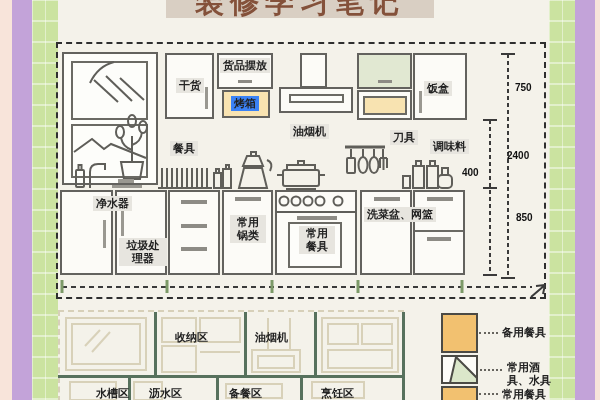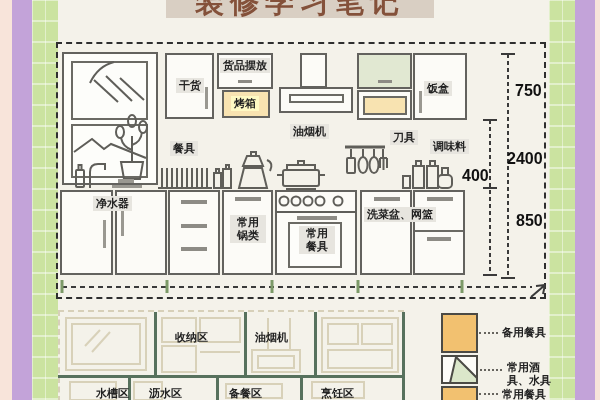--- a/index.html
+++ b/index.html
@@ -19,23 +19,23 @@
     border:2.5px dashed #2f2f2f;z-index:2;}
   .cab{position:absolute;border:2px solid #63625e;background:#fcfbf7;box-sizing:border-box;z-index:3;}
   .cab.tan{background:#f8e3b1;}
   .cab.greencab{background:#e1e8d2;}
   .handle-v{position:absolute;width:3px;background:#9a9891;}
   .handle-h{position:absolute;height:4px;background:#8d8b85;}
   .lbl{position:absolute;background:#e7e5df;color:#222;font-weight:bold;
     font-size:11px;line-height:1.2;padding:1px 3px;text-align:center;
     white-space:nowrap;z-index:6;}
   .lbl.wrap{white-space:normal;}
-  .lbl.tanbg{background:#fef9c3;text-align:center;}
+  .lbl.tanbg{background:#3b82f6;text-align:center;}
   .lbl.plain{background:transparent;font-size:11px;}
-  .dim{position:absolute;color:#111;font-weight:bold;font-size:16px;z-index:6;}
+  .dim{position:absolute;color:#111;font-weight:bold;font-size:10px;z-index:6;}
   .svg-overlay{position:absolute;left:0;top:0;z-index:4;pointer-events:none;}
   .plan-outline{position:absolute;left:58px;top:310px;width:346px;height:92px;
     border:2px dashed #d7d0b9;box-sizing:border-box;z-index:2;}
   .divider{position:absolute;background:#57715d;z-index:3;}
   .legend-box{position:absolute;border:2px solid #4b4a45;box-sizing:border-box;z-index:3;}
   .leader{position:absolute;border-top:2px dotted #66645e;z-index:3;}
   .window-frame{position:absolute;left:62px;top:52px;width:96px;height:133px;
     border:2.5px solid #63625e;background:#fdfdfa;box-sizing:border-box;z-index:3;}
   .pane{position:absolute;border:2px solid #6b6a64;box-sizing:border-box;}
   .inner-panel{position:absolute;border:2px solid #6b6a64;box-sizing:border-box;background:#fdfdfa;}
@@ -237,20 +237,21 @@
 
   <div class="lbl" style="left:176px;top:78px;">干货</div>
   <div class="lbl" style="left:220px;top:58px;">货品摆放</div>
   <div class="lbl tanbg" style="left:231px;top:96px;">烤箱</div>
   <div class="lbl" style="left:290px;top:124px;">油烟机</div>
   <div class="lbl" style="left:424px;top:81px;">饭盒</div>
   <div class="lbl" style="left:170px;top:141px;">餐具</div>
   <div class="lbl" style="left:390px;top:130px;">刀具</div>
   <div class="lbl" style="left:430px;top:139px;">调味料</div>
   <div class="lbl" style="left:65px;top:196px;margin-left:28px;">净水器</div>
+  <div class="lbl wrap" style="left:119px;top:238px;width:42px;">垃圾处理器</div>
   <div class="lbl wrap" style="left:230px;top:215px;width:30px;">常用锅类</div>
   <div class="lbl wrap" style="left:299px;top:226px;width:30px;">常用餐具</div>
   <div class="lbl" style="left:364px;top:207px;">洗菜盆、网篮</div>
 
   <div class="dim" style="left:515px;top:82px;">750</div>
   <div class="dim" style="left:507px;top:150px;">2400</div>
   <div class="dim" style="left:462px;top:167px;">400</div>
   <div class="dim" style="left:516px;top:212px;">850</div>
 
   <div class="plan-outline"></div>

